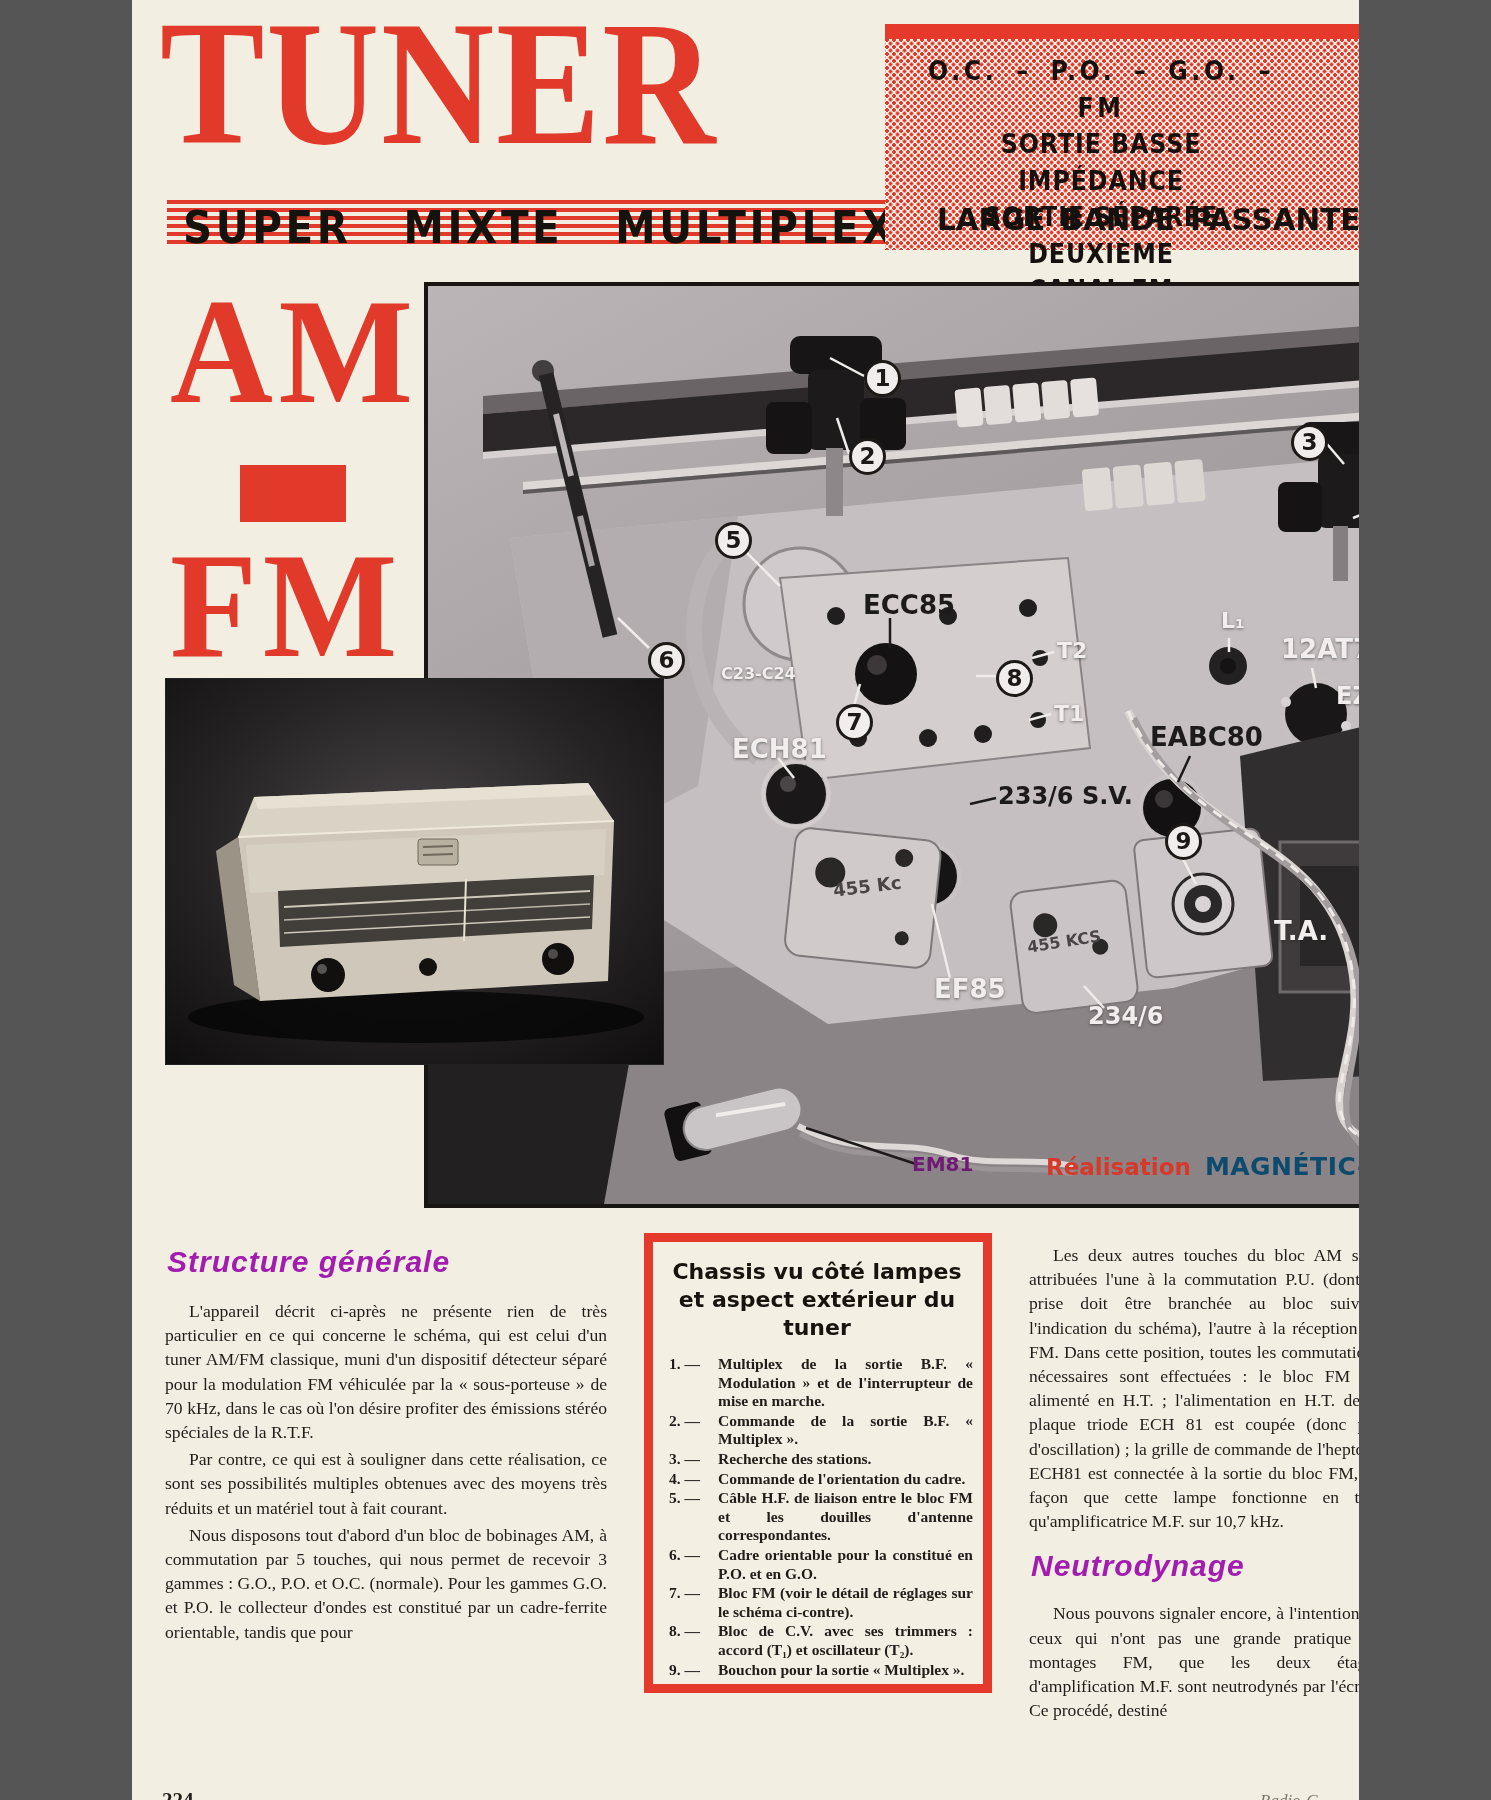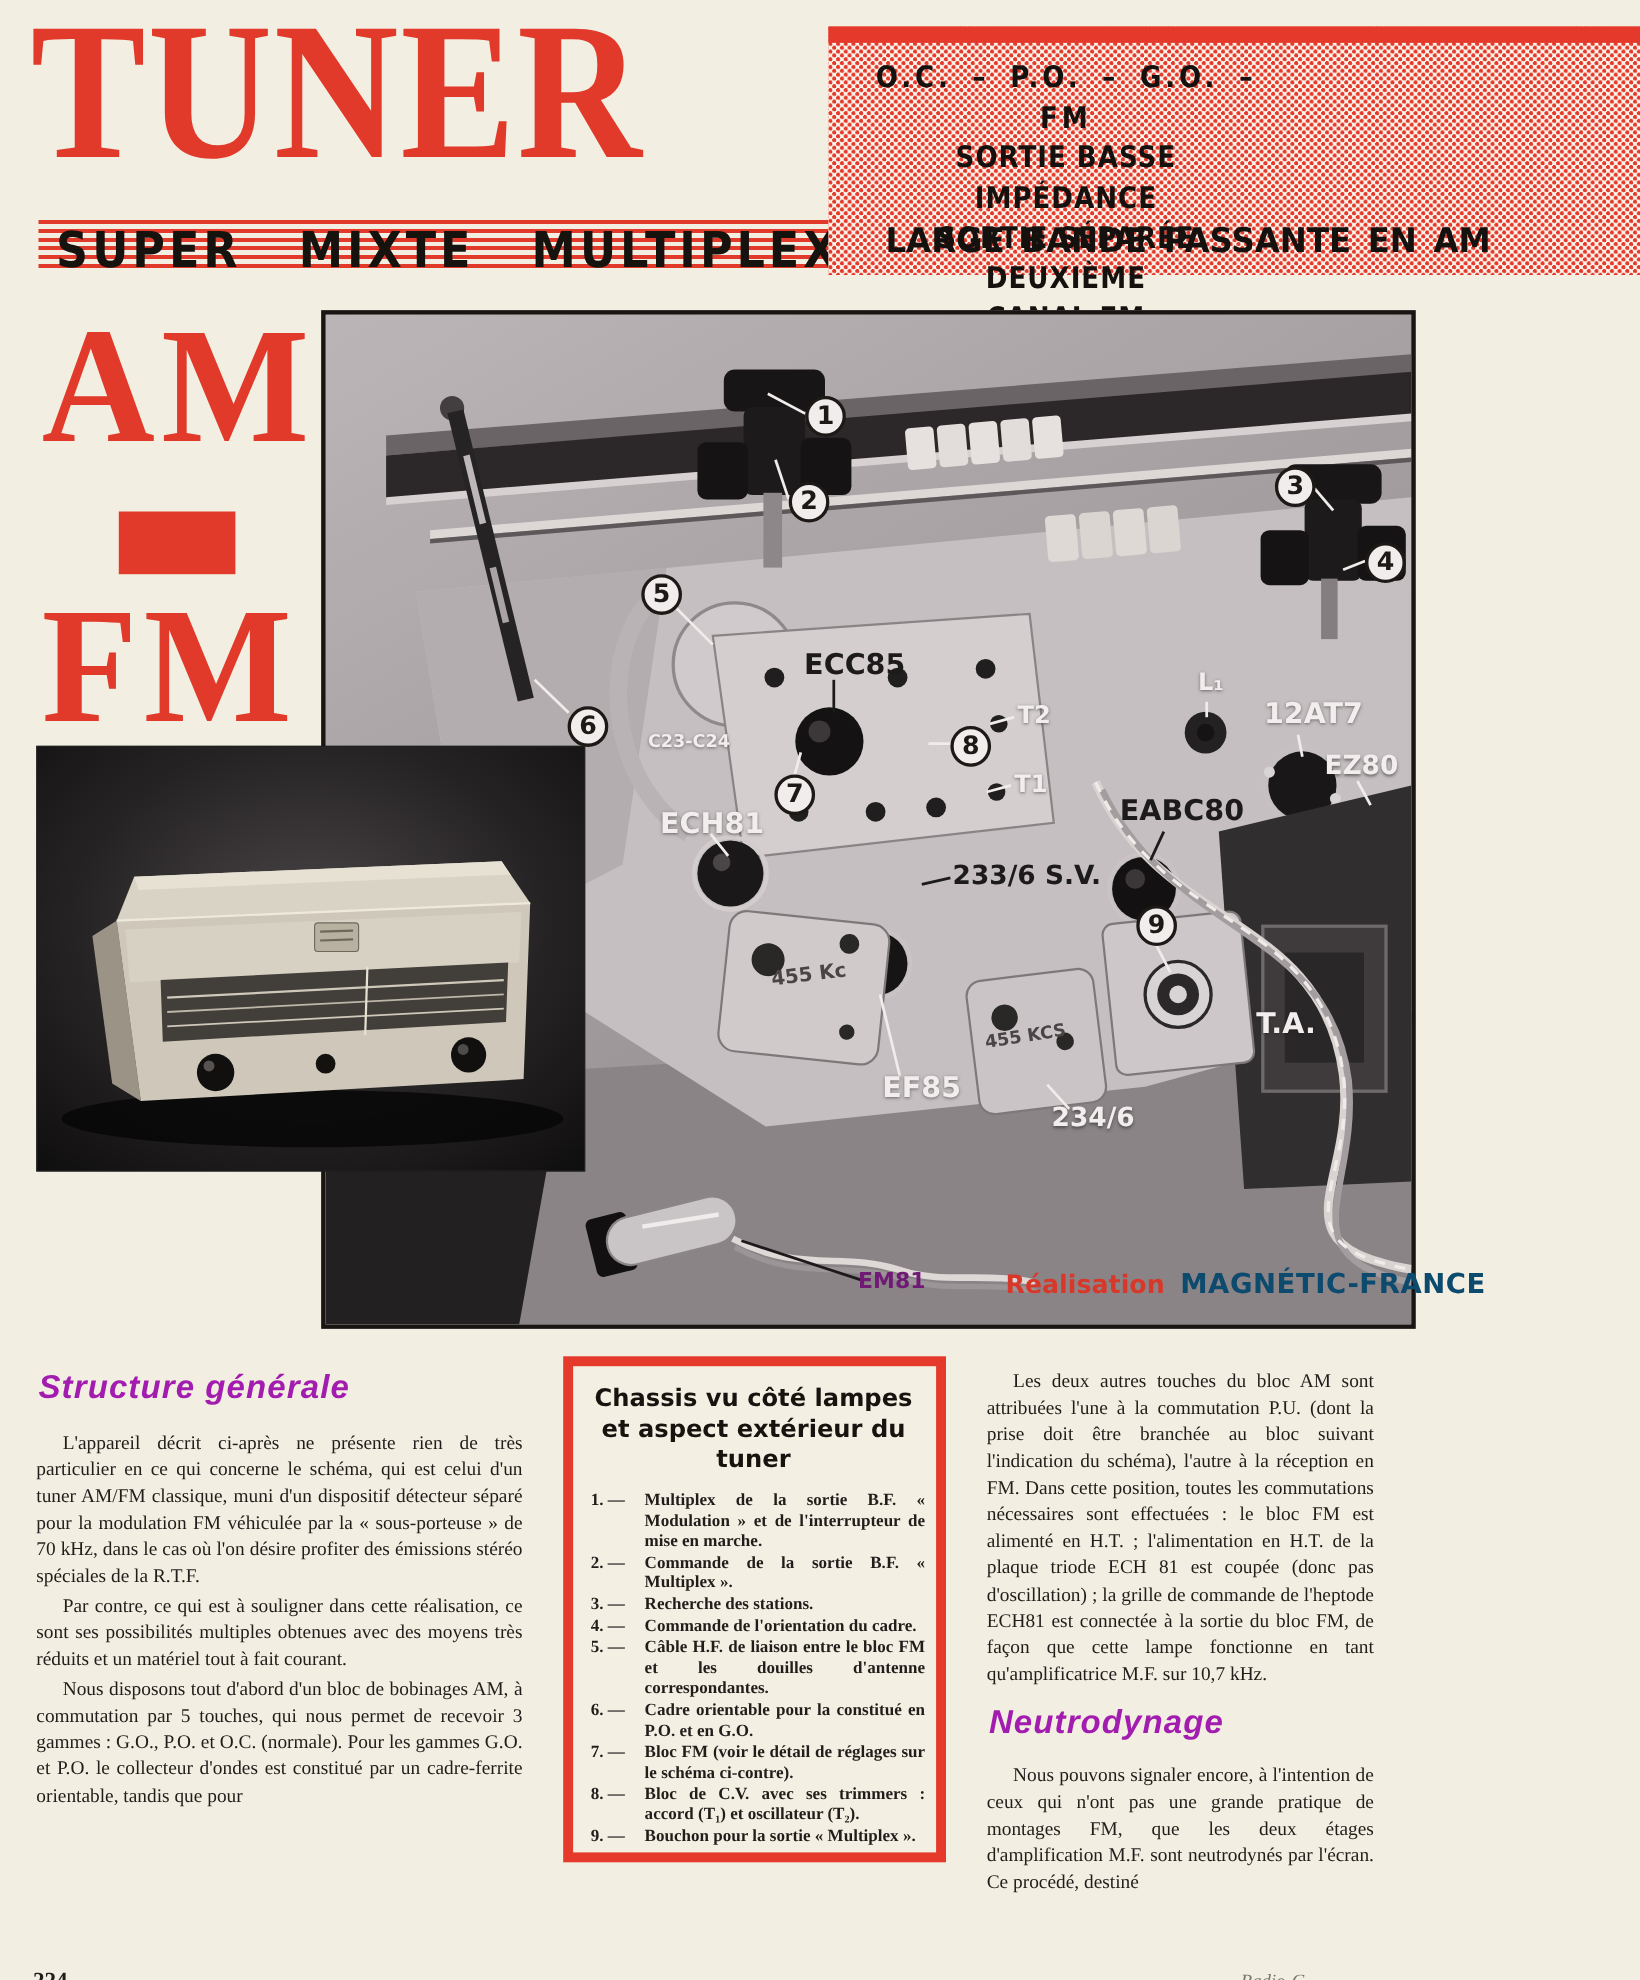--- a/index.html
+++ b/index.html
@@ -1,16 +1,16 @@
 <!DOCTYPE html>
 <html><head>
 <meta charset="utf-8">
 <style>
   html,body{margin:0;padding:0;background:#555;}
-  .page{position:relative;width:1491px;height:1800px;margin:0 auto;background:#f2eee2;
+  .page{position:relative;width:1227px;height:1800px;margin:0 auto;background:#f2eee2;
         overflow:hidden;font-family:"Liberation Serif",serif;color:#201d1a;}
   
   .tuner-title{position:absolute;left:28px;top:-6px;font-size:178px;line-height:1;
         font-weight:bold;color:#e13a2a;letter-spacing:2px;transform:scaleX(.88);
         transform-origin:left top;white-space:nowrap;}
   .stripe-band{position:absolute;left:35px;top:200px;width:719px;height:47px;
         background:repeating-linear-gradient(to bottom,#e13a2a 0 3.6px,rgba(0,0,0,0) 3.6px 8px);}
   .stripe-band .txt{position:absolute;left:16px;top:1px;font-family:"DejaVu Sans",sans-serif;
         font-weight:bold;font-size:45px;letter-spacing:4px;word-spacing:38px;color:#16130f;
         transform:scaleX(.9);transform-origin:left top;white-space:nowrap;}

